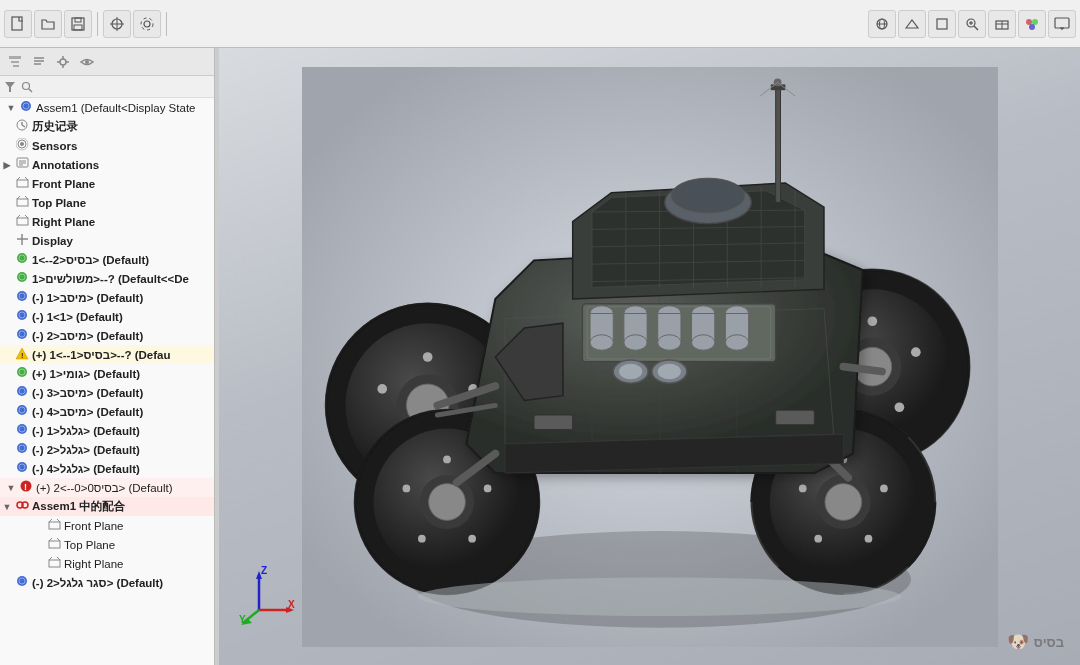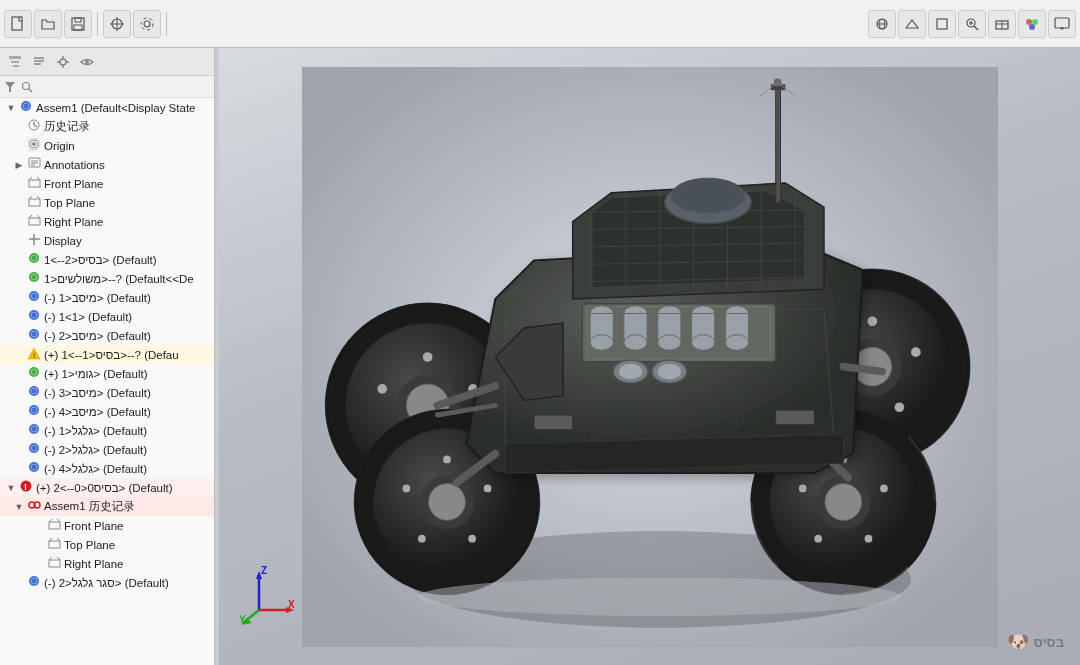--- a/index.html
+++ b/index.html
@@ -128,21 +128,21 @@
       margin-right: 2px;
     }
     .tree-label {
       overflow: hidden;
       text-overflow: ellipsis;
       flex: 1;
     }
 
     
     .indent-0 { padding-left: 4px; }
-    .indent-1 { padding-left: 12px; }
+    .indent-1 { padding-left: 0; font-weight: bold; }
     .indent-2 { padding-left: 32px; }
 
     
     #tree-container::-webkit-scrollbar { width: 8px; }
     #tree-container::-webkit-scrollbar-track { background: #f0f0f0; }
     #tree-container::-webkit-scrollbar-thumb { background: #bbb; border-radius: 4px; }
 
     
     #resize-handle {
       width: 4px;
@@ -356,21 +356,21 @@
             </svg></span>
           <span class="tree-label">历史记录</span>
         </div>
         <div class="tree-item indent-1">
           <span class="tree-expand" style="font-size: 9px; color: rgb(102, 102, 102);"> </span>
           <span class="tree-icon"><svg width="13" height="13" viewBox="0 0 13 13">
               <circle cx="6" cy="6" r="2" fill="#888"></circle>
               <circle cx="6" cy="6" r="4" fill="none" stroke="#888" stroke-width="1"></circle>
               <circle cx="6" cy="6" r="6" fill="none" stroke="#aaa" stroke-width="0.7"></circle>
             </svg></span>
-          <span class="tree-label">Origin</span>
+          <span class="tree-label">Sensors</span>
         </div>
         <div class="tree-item indent-1">
           <span class="tree-expand" style="font-size: 9px; color: rgb(102, 102, 102);">▶</span>
           <span class="tree-icon"><svg width="13" height="13" viewBox="0 0 13 13">
               <rect x="1" y="1" width="11" height="9" rx="1" fill="none" stroke="#888" stroke-width="1"></rect>
               <line x1="3" y1="4" x2="10" y2="4" stroke="#888" stroke-width="1"></line>
               <line x1="3" y1="6" x2="10" y2="6" stroke="#888" stroke-width="1"></line>
               <line x1="3" y1="8" x2="7" y2="8" stroke="#888" stroke-width="1"></line>
             </svg></span>
           <span class="tree-label">Annotations</span>
@@ -513,21 +513,21 @@
               <text x="4" y="10" font-size="9" fill="white" font-weight="bold">!</text>
             </svg></span>
           <span class="tree-label">(+) 2&lt;--0&gt;בסיס0&gt; (Default)</span>
         </div>
         <div class="tree-item indent-1" style="background: rgb(255, 232, 232);">
           <span class="tree-expand" style="font-size: 9px; color: rgb(102, 102, 102);">▼</span>
           <span class="tree-icon"><svg width="13" height="13" viewBox="0 0 13 13">
               <circle cx="4" cy="6" r="3" fill="none" stroke="#cc2222" stroke-width="1.5"></circle>
               <circle cx="9" cy="6" r="3" fill="none" stroke="#cc2222" stroke-width="1.5"></circle>
             </svg></span>
-          <span class="tree-label">Assem1 历史记录</span>
+          <span class="tree-label">Assem1 中的配合</span>
         </div>
         <div class="tree-item indent-2">
           <span class="tree-expand" style="font-size: 9px; color: rgb(102, 102, 102);"> </span>
           <span class="tree-icon"><svg width="13" height="13" viewBox="0 0 13 13">
               <rect x="1" y="4" width="11" height="7" fill="none" stroke="#888" stroke-width="1"></rect>
               <line x1="1" y1="4" x2="4" y2="1" stroke="#888" stroke-width="1"></line>
               <line x1="12" y1="4" x2="9" y2="1" stroke="#888" stroke-width="1"></line>
             </svg></span>
           <span class="tree-label">Front Plane</span>
         </div>

